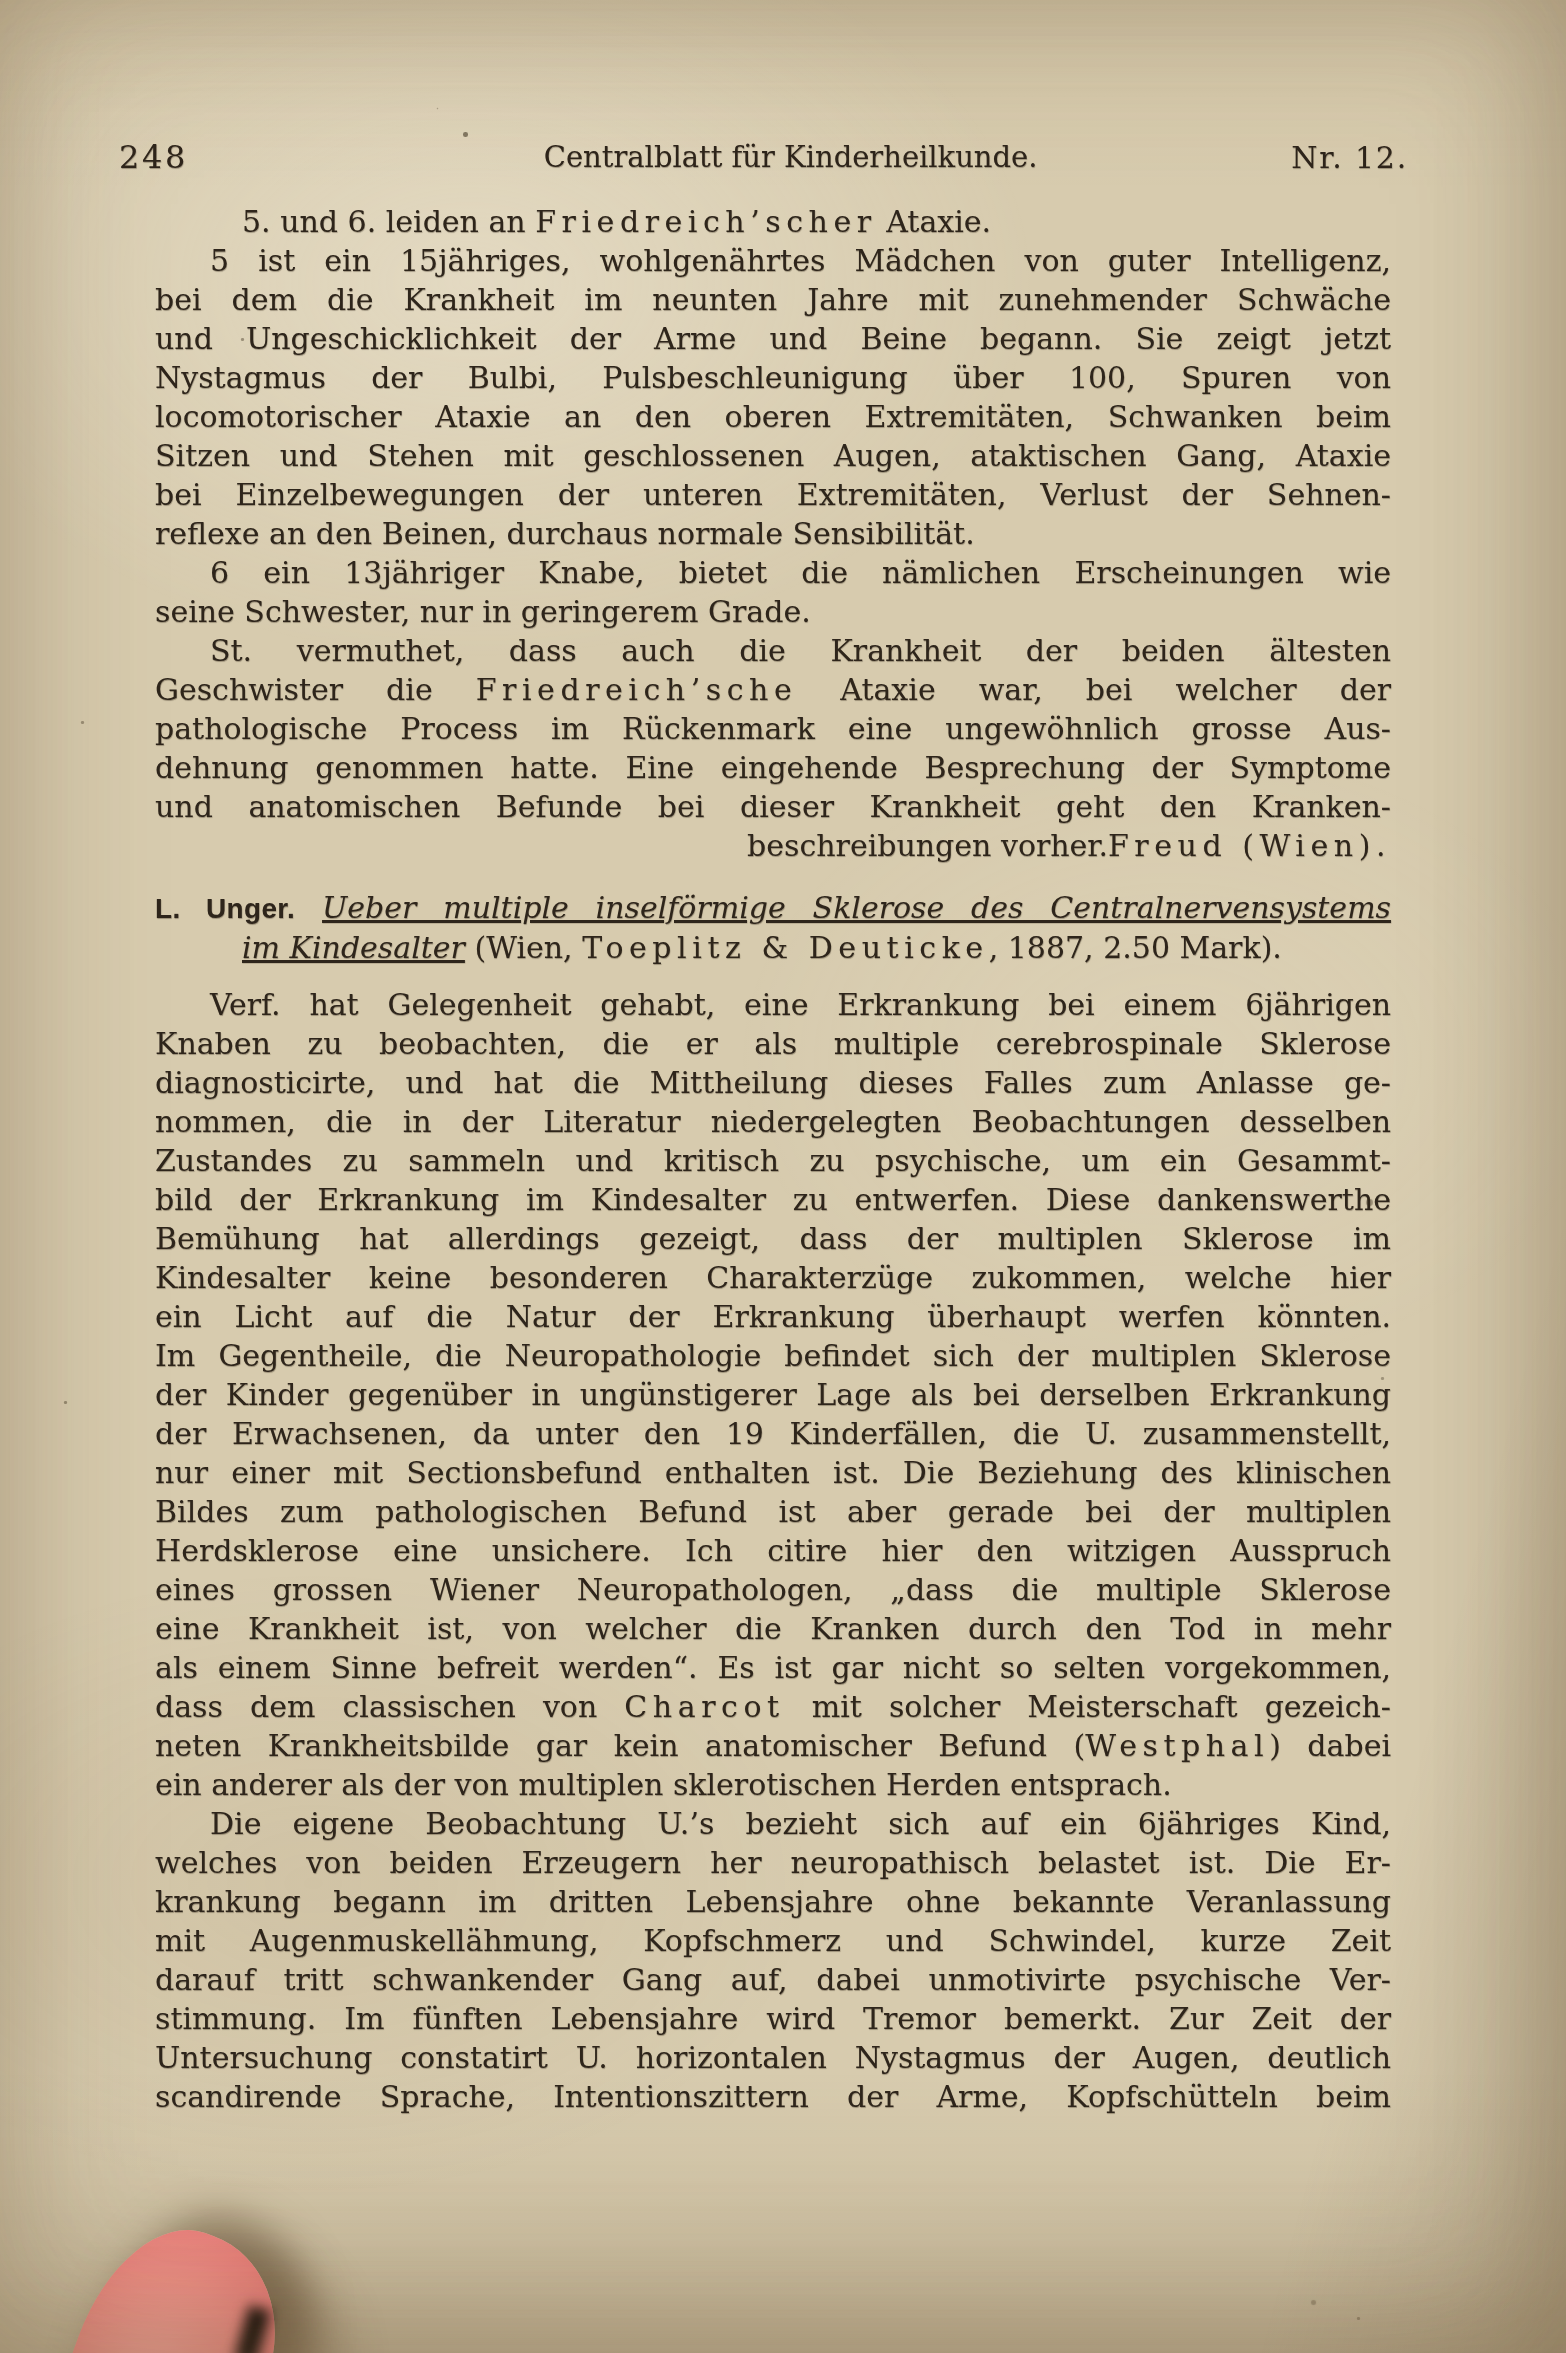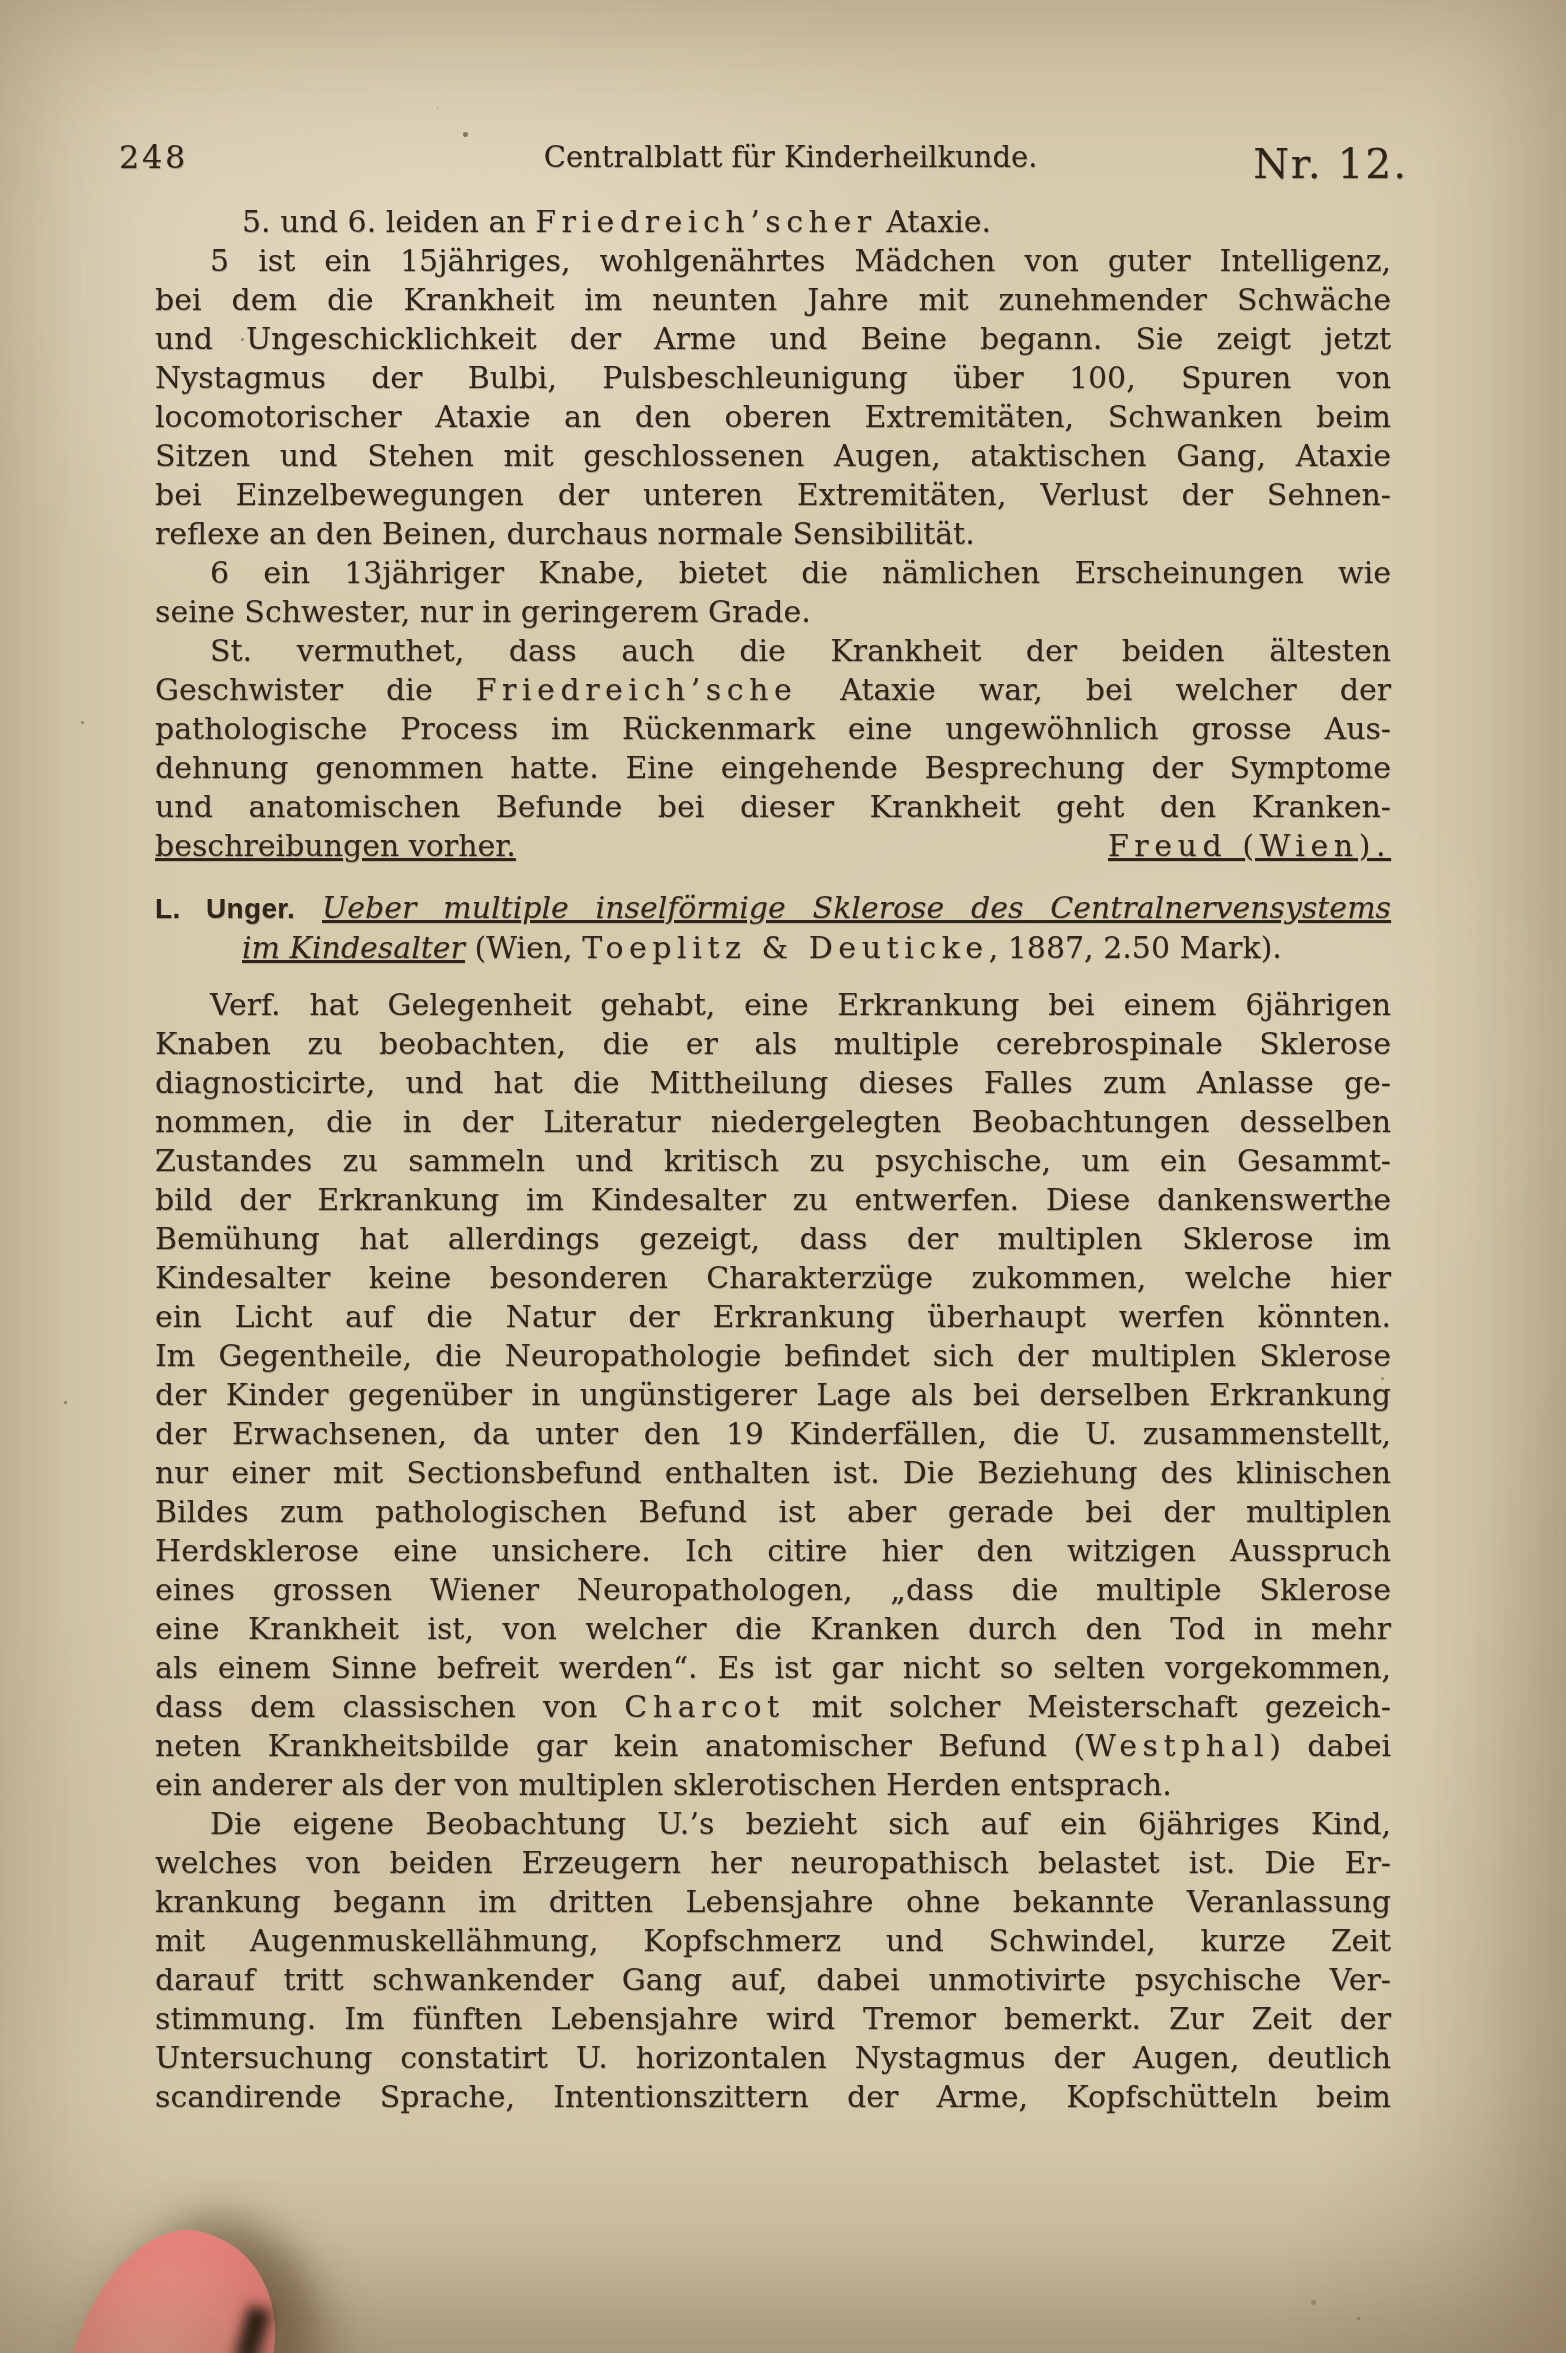--- a/index.html
+++ b/index.html
@@ -19,31 +19,31 @@
   .vignette{
     position:absolute;inset:0;pointer-events:none;
     box-shadow:
       inset 0 0 170px rgba(118,93,58,0.22),
       inset -40px 0 116px rgba(100,78,48,0.16),
       inset 0 -63px 134px rgba(100,78,48,0.18);
   }
   .page-header{position:absolute;top:136px;left:0;width:100%;height:45px;}
   .page-number{position:absolute;left:119px;top:1.8px;font-size:32px;letter-spacing:2.7px;}
   .journal-title{position:absolute;left:50.2%;top:3.6px;transform:translateX(-50%);font-size:29px;white-space:nowrap;}
-  .issue-number{position:absolute;right:167px;top:3.6px;font-size:41px;letter-spacing:1.8px;}
+  .issue-number{position:absolute;right:167px;top:3.6px;font-size:30px;letter-spacing:1.8px;}
   .page-body{
     position:absolute;left:119px;top:202px;width:1236px;
     font-size:30px;line-height:39px;margin-left:28px;
   }
   .page-header,.page-body{text-shadow:0.4px 0.5px 0.7px rgba(48,37,23,0.35);padding-left:8px;}
   .line{text-align:justify;text-align-last:justify;text-justify:inter-word;}
   .line.left{text-align-last:left;}
   .line.i-para{padding-left:55px;}
   .line.i-deep{padding-left:87px;}
-  .sig-line{display:flex;justify-content:space-between;text-align-last:left;text-decoration:underline;}
+  .sig-line{display:flex;justify-content:flex-end;text-align-last:left;}
   .block.heading{margin:23px 0 18px 0;}
   .sp{letter-spacing:0.185em;}
   .it{font-style:italic;text-decoration:underline;}
   .bd{font-family:Liberation Sans, sans-serif;font-weight:700;font-size:0.93em;letter-spacing:0.4px;}
   
   .finger-artifact{
     position:absolute;left:75px;top:2229px;width:191px;height:268px;
     background:radial-gradient(ellipse at 42% 62%, #f8ab9f 0%, #f29289 48%, #ea7f7a 78%, #e27370 100%);
     border-radius:46% 54% 42% 58% / 55% 45% 60% 40%;
     transform:rotate(20deg);

